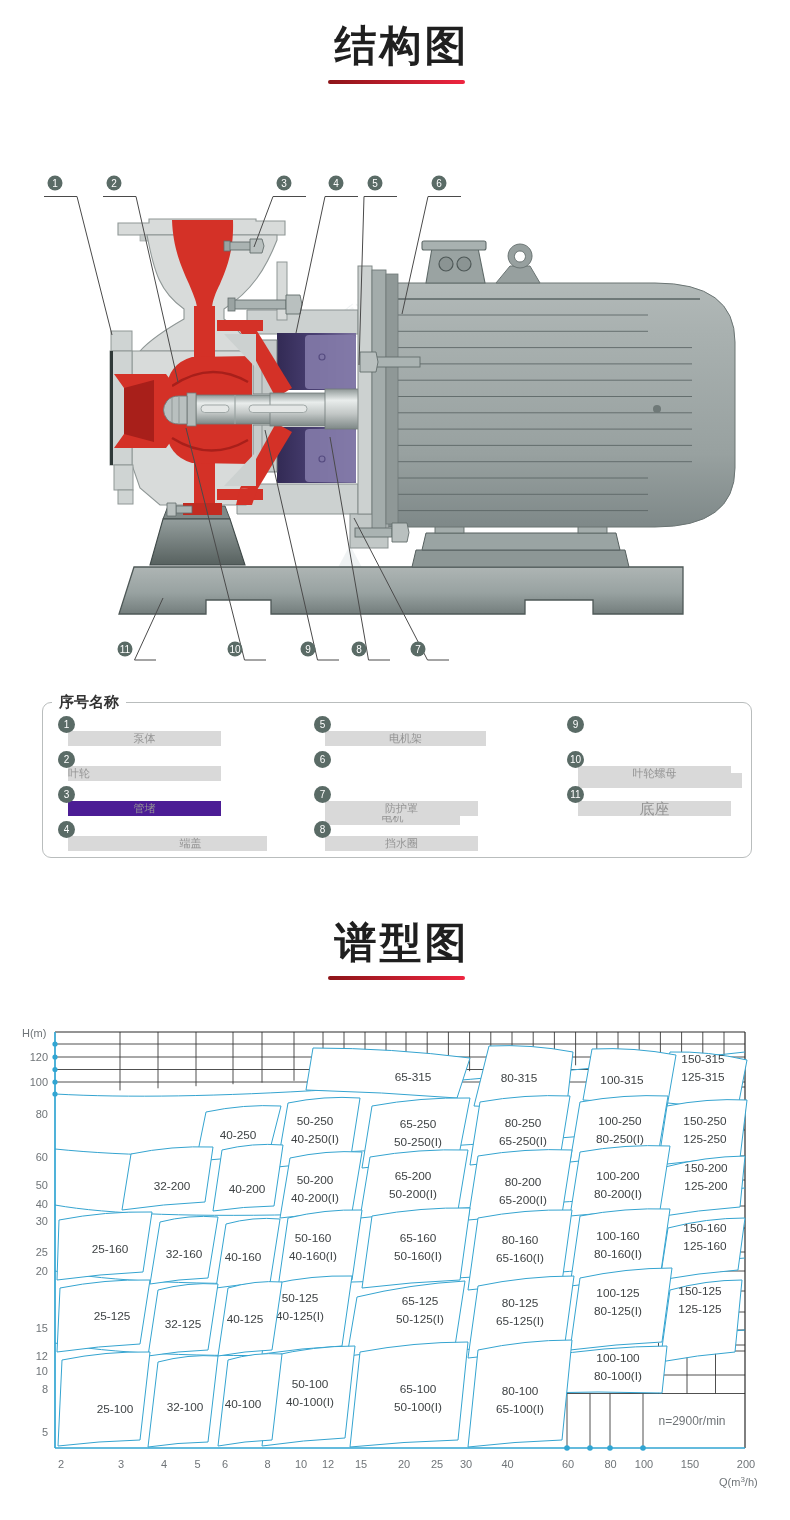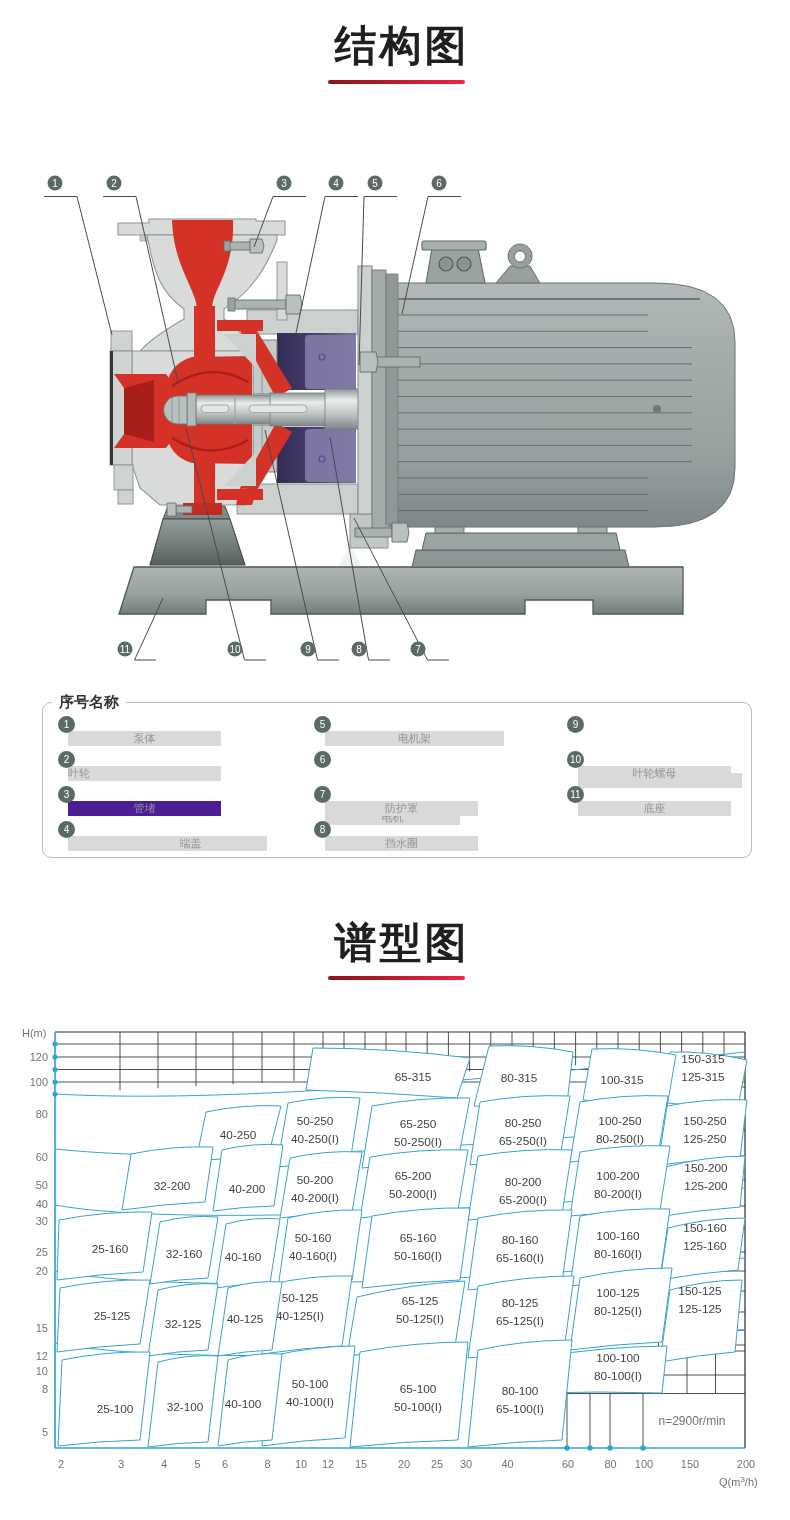--- a/index.html
+++ b/index.html
@@ -293,39 +293,39 @@
 
 <div style="position:absolute;left:68px;top:766px;width:153px;height:15px;background:#d9d9d9;font-size:11px;color:#949494;text-align:left;line-height:15px;">叶轮</div>
 <div style="position:absolute;left:58px;top:751px;width:17px;height:17px;border-radius:50%;background:#5a6b66;color:#fff;font-size:10px;text-align:center;line-height:17px;">2</div>
 
 <div style="position:absolute;left:68px;top:801px;width:153px;height:15px;background:#4c1d95;font-size:11px;color:#949494;text-align:center;line-height:15px;">管堵</div>
 <div style="position:absolute;left:58px;top:786px;width:17px;height:17px;border-radius:50%;background:#5a6b66;color:#fff;font-size:10px;text-align:center;line-height:17px;">3</div>
 
 <div style="position:absolute;left:68px;top:836px;width:153px;height:15px;background:#d9d9d9;font-size:11px;color:#949494;text-align:center;line-height:15px;padding-left:46px;">端盖</div>
 <div style="position:absolute;left:58px;top:821px;width:17px;height:17px;border-radius:50%;background:#5a6b66;color:#fff;font-size:10px;text-align:center;line-height:17px;">4</div>
 
-<div style="position:absolute;left:325px;top:731px;width:179px;height:15px;background:#d9d9d9;font-size:11px;color:#949494;text-align:center;line-height:15px;">电机架</div>
+<div style="position:absolute;left:325px;top:731px;width:161px;height:15px;background:#d9d9d9;font-size:11px;color:#949494;text-align:center;line-height:15px;">电机架</div>
 <div style="position:absolute;left:314px;top:716px;width:17px;height:17px;border-radius:50%;background:#5a6b66;color:#fff;font-size:10px;text-align:center;line-height:17px;">5</div>
 
 <div style="position:absolute;left:325px;top:766px;width:135px;height:15px;background:#d9d9d9;font-size:11px;color:#949494;text-align:center;line-height:15px;margin-top:44px;">电机</div>
 <div style="position:absolute;left:314px;top:751px;width:17px;height:17px;border-radius:50%;background:#5a6b66;color:#fff;font-size:10px;text-align:center;line-height:17px;">6</div>
 
 <div style="position:absolute;left:325px;top:801px;width:153px;height:15px;background:#d9d9d9;font-size:11px;color:#949494;text-align:center;line-height:15px;">防护罩</div>
 <div style="position:absolute;left:314px;top:786px;width:17px;height:17px;border-radius:50%;background:#5a6b66;color:#fff;font-size:10px;text-align:center;line-height:17px;">7</div>
 
 <div style="position:absolute;left:325px;top:836px;width:153px;height:15px;background:#d9d9d9;font-size:11px;color:#949494;text-align:center;line-height:15px;">挡水圈</div>
 <div style="position:absolute;left:314px;top:821px;width:17px;height:17px;border-radius:50%;background:#5a6b66;color:#fff;font-size:10px;text-align:center;line-height:17px;">8</div>
 
 <div style="position:absolute;left:578px;top:773px;width:153px;height:15px;background:#d9d9d9;font-size:16px;color:#949494;text-align:center;line-height:15px;padding-left:11px;">机械密封</div>
 <div style="position:absolute;left:567px;top:716px;width:17px;height:17px;border-radius:50%;background:#5a6b66;color:#fff;font-size:10px;text-align:center;line-height:17px;">9</div>
 
 <div style="position:absolute;left:578px;top:766px;width:153px;height:22px;background:#d9d9d9;font-size:11px;color:#949494;text-align:center;line-height:15px;">叶轮螺母</div>
 <div style="position:absolute;left:567px;top:751px;width:17px;height:17px;border-radius:50%;background:#5a6b66;color:#fff;font-size:10px;text-align:center;line-height:17px;">10</div>
 
-<div style="position:absolute;left:578px;top:801px;width:153px;height:15px;background:#d9d9d9;font-size:11px;color:#949494;text-align:center;line-height:15px;">底座</div>
+<div style="position:absolute;left:578px;top:801px;width:153px;height:15px;background:#d9d9d9;font-size:15px;color:#949494;text-align:center;line-height:15px;">底座</div>
 <div style="position:absolute;left:567px;top:786px;width:17px;height:17px;border-radius:50%;background:#5a6b66;color:#fff;font-size:10px;text-align:center;line-height:17px;">11</div>
 
 <div class="title" style="top:915px;">谱型图</div>
 
 <div class="redline" style="top:976px;"></div>
 
 <div style="position:absolute;left:0;top:1020px;">
 <svg width="790" height="500" viewBox="0 1020 790 500" font-family="Liberation Sans, sans-serif">
 
 <g stroke="#3c3c3c" stroke-width="0.9">

